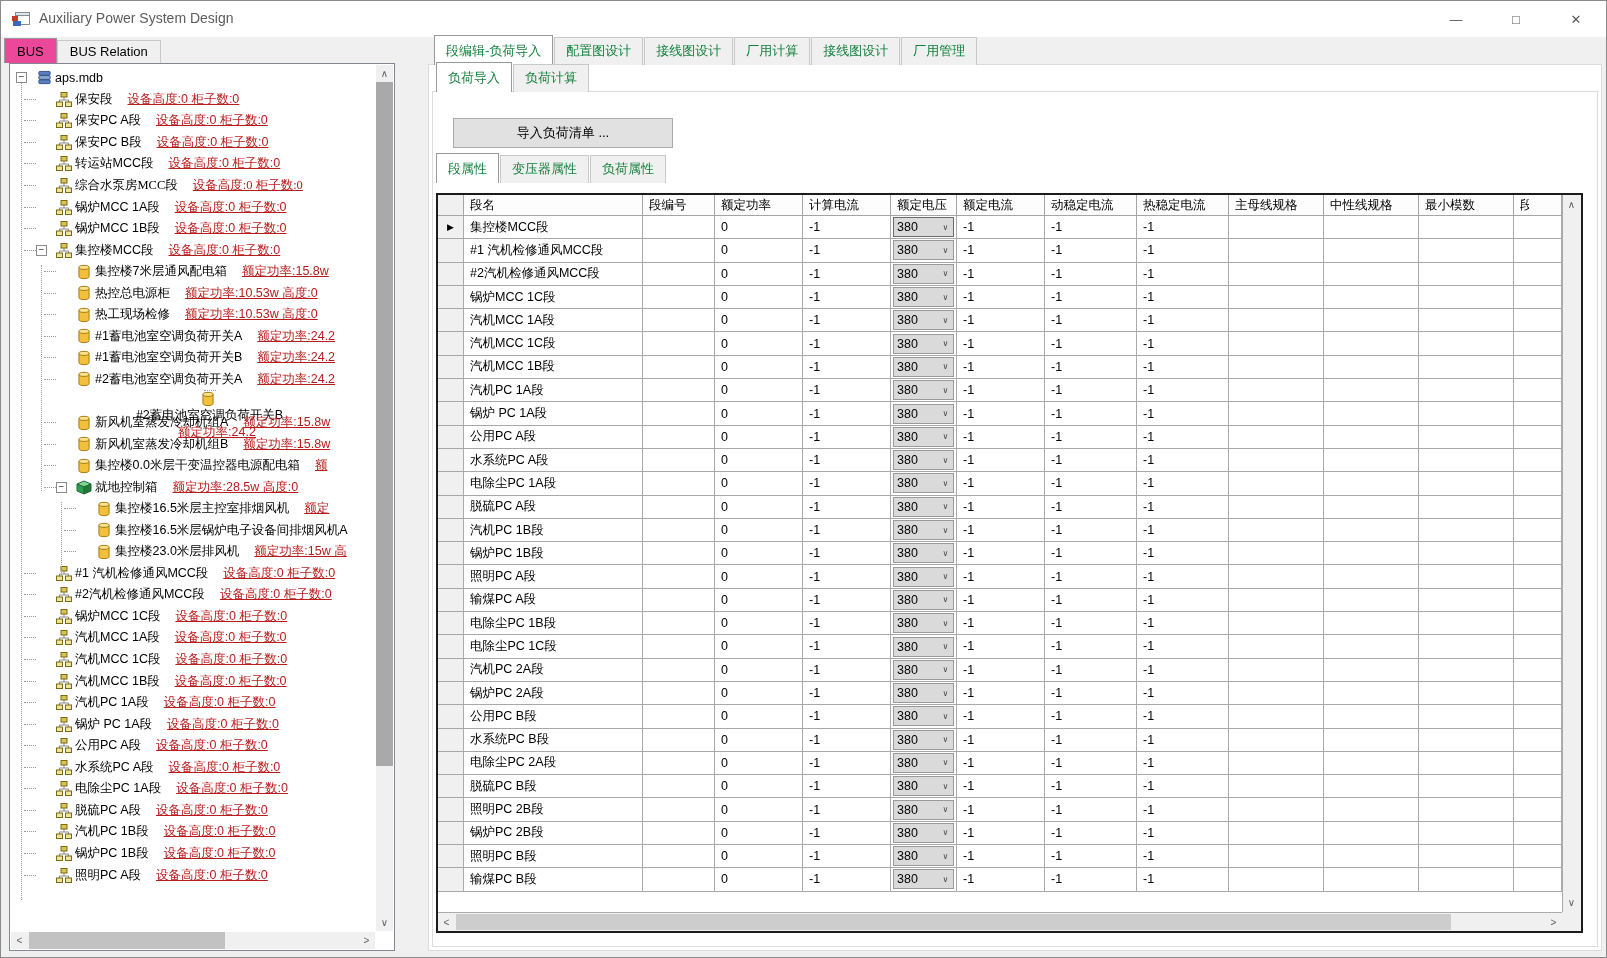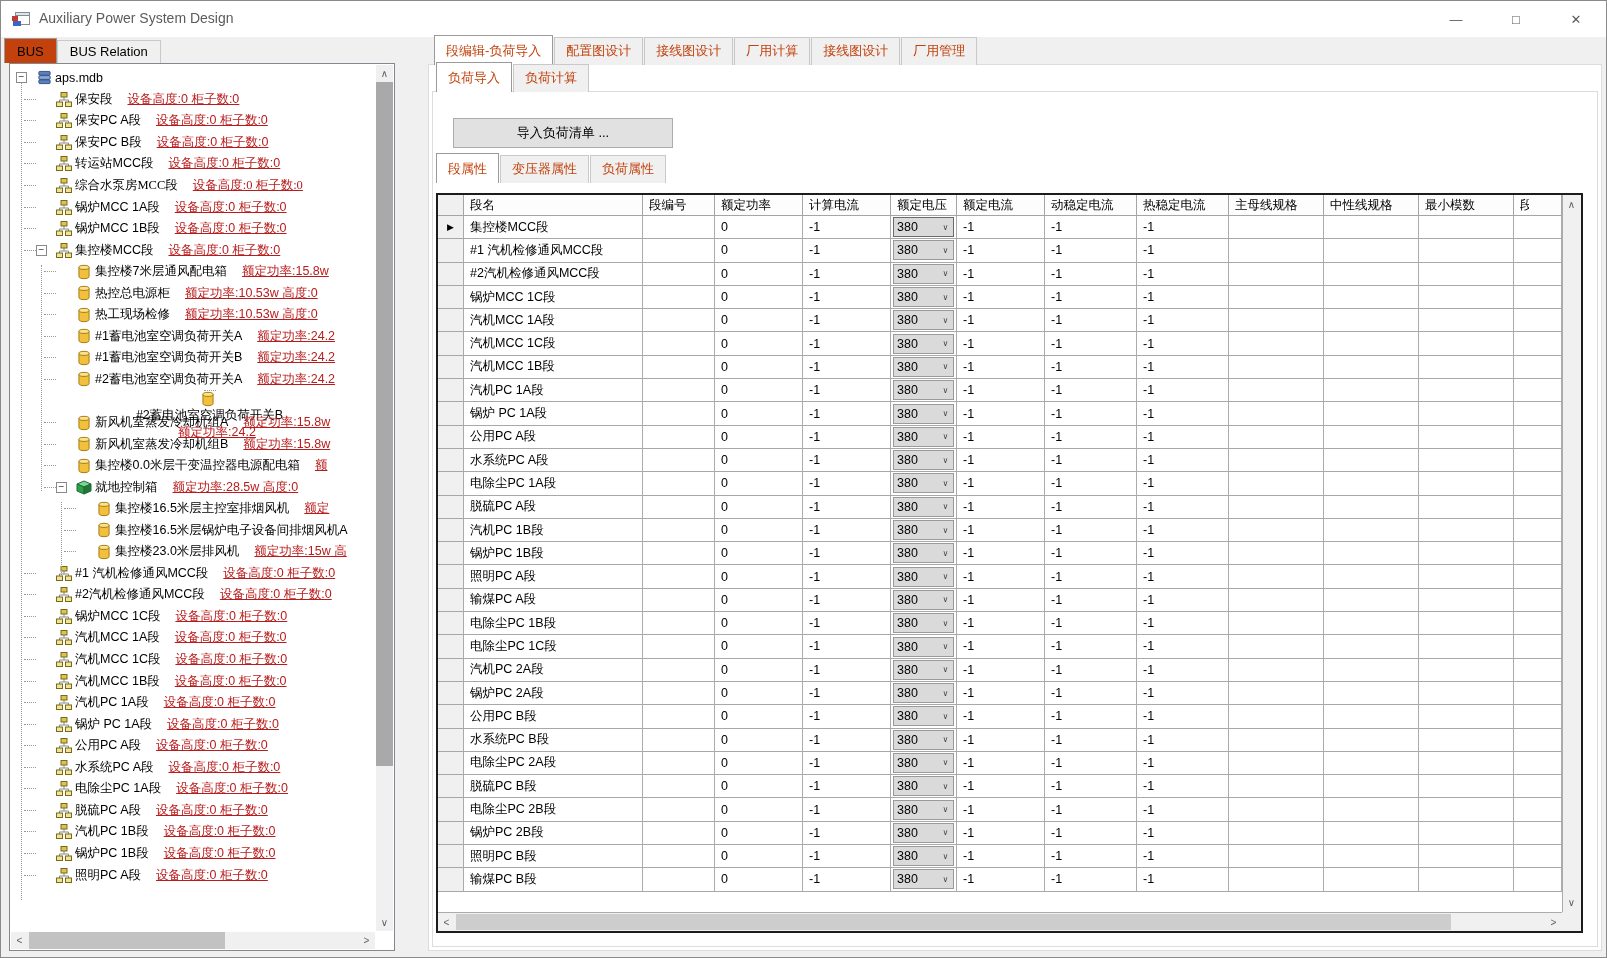--- a/index.html
+++ b/index.html
@@ -8,21 +8,21 @@
   
   .titlebar{position:absolute;left:0;top:0;right:0;height:36px;background:#fff}
   .app-icon{position:absolute;left:11px;top:10px;width:18px;height:16px}
   .title-text{position:absolute;left:38px;top:9px;font-size:14px;color:#5c5c5c;white-space:nowrap}
   .win-btn{position:absolute;top:0;width:60px;height:36px;display:flex;align-items:center;justify-content:center;
            color:#5a5a5a;font-size:13px;background:#fff}
   #btn-min{right:120px}#btn-max{right:60px}#btn-close{right:0}
   
   .ltabs{position:absolute;left:3px;top:38px;height:24px;display:flex;align-items:flex-end}
   .ltabs .tab{padding:3px 12px 4px 12px;font-size:13px;background:#f0f0f0;border:1px solid #c9c9c9;border-bottom:none;color:#000}
-  .ltabs .tab.sel{background:#c2410c;border:1px solid #9a9a9a;border-bottom:none;padding-top:5px}
+  .ltabs .tab.sel{background:#ec4899;border:1px solid #9a9a9a;border-bottom:none;padding-top:5px}
   
   .tree-panel{position:absolute;left:8px;top:62px;width:386px;height:888px;background:#fff;border:1px solid #828790;box-sizing:border-box}
   .tree-viewport{position:absolute;left:2px;top:3px;right:19px;bottom:19px;overflow:hidden;white-space:nowrap}
   .tree-row{height:21.55px;display:flex;align-items:center;font-size:12.5px;white-space:nowrap}
   .stub{width:12px;border-top:1px dotted #9a9a9a;flex:none;height:0}
   .expander{width:11px;height:11px;border:1px solid #8a8a8a;background:#fff;font-size:10px;line-height:8px;
             text-align:center;margin-right:9px;flex:none;color:#333;box-sizing:border-box}
   .exp-spacer{width:20px;flex:none}
   .ticon{width:16px;height:16px;margin-right:3px;flex:none;display:inline-flex;align-items:center;justify-content:center}
   .tname{color:#000}
@@ -33,21 +33,21 @@
   .sb-arrow{position:absolute;width:17px;height:17px;display:flex;align-items:center;justify-content:center;
             color:#5f5f5f;font-size:10px;line-height:1}
   .sb-thumb{position:absolute;background:#c2c2c2}
   .tree-vsb{right:1px;top:1px;width:17px;bottom:19px}
   .tree-vsb .sb-thumb{left:0;right:0;top:17px;height:79%;background:#a9a9a9}
   .tree-hsb{left:1px;right:19px;bottom:1px;height:17px}
   .tree-hsb .sb-thumb{top:0;bottom:0;left:18px;width:196px}
   
   .mtabs{position:absolute;left:433px;top:38px;height:26px;display:flex;align-items:flex-end}
   .mtabs .tab,.stabs .tab,.itabs .tab{padding:4px 11px 5px 11px;font-size:13px;background:#f0f0f0;
-        border:1px solid #c9c9c9;border-bottom:none;color:#c2410c;margin-right:1px}
+        border:1px solid #c9c9c9;border-bottom:none;color:#15803d;margin-right:1px}
   .mtabs .tab.sel,.stabs .tab.sel,.itabs .tab.sel{background:#fff;border:1px solid #9a9a9a;border-bottom:none;padding-top:6px}
   .tabpage{position:absolute;left:427px;top:63px;right:4px;bottom:6px;background:#fff;border:1px solid #dcdcdc}
   .stabs{position:absolute;left:435px;top:66px;height:25px;display:flex;align-items:flex-end}
   .subpage{position:absolute;left:431px;top:90px;right:8px;bottom:10px;background:#fff;border:1px solid #dcdcdc}
   .import-btn{position:absolute;left:452px;top:117px;width:218px;height:28px;background:#e1e1e1;border:1px solid #acacac;
               font-size:13px;display:flex;align-items:center;justify-content:center;color:#000}
   .itabs{position:absolute;left:435px;top:158px;height:24px;display:flex;align-items:flex-end}
   
   .grid{position:absolute;left:435px;top:192px;width:1147px;height:740px;background:#fff;border:2px solid #1c1c1c;box-sizing:border-box}
   .ghead{position:absolute;left:0;top:0;right:19px;height:21px;display:flex;overflow:hidden;background:#fdfdfd}
@@ -1175,21 +1175,21 @@
         <div class="g-cell" style="width: 88px;">-1</div>
         <div class="g-cell" style="width: 92px;">-1</div>
         <div class="g-cell" style="width: 92px;">-1</div>
         <div class="g-cell" style="width: 95px;"></div>
         <div class="g-cell" style="width: 95px;"></div>
         <div class="g-cell" style="width: 95px;"></div>
         <div class="g-cell" style="width: 48px;"></div>
       </div>
       <div class="grow">
         <div class="g-cell rowhdr" style="width: 26px;"></div>
-        <div class="g-cell" style="width: 179px;">电除尘PC 2B段</div>
+        <div class="g-cell" style="width: 179px;">照明PC 2B段</div>
         <div class="g-cell" style="width: 72px;"></div>
         <div class="g-cell" style="width: 88px;">0</div>
         <div class="g-cell" style="width: 88px;">-1</div>
         <div class="g-cell combo-cell" style="width: 66px;">
           <div class="combo">
             <span class="combo-text">380</span>
             <span class="combo-btn">∨</span>
           </div>
         </div>
         <div class="g-cell" style="width: 88px;">-1</div>

